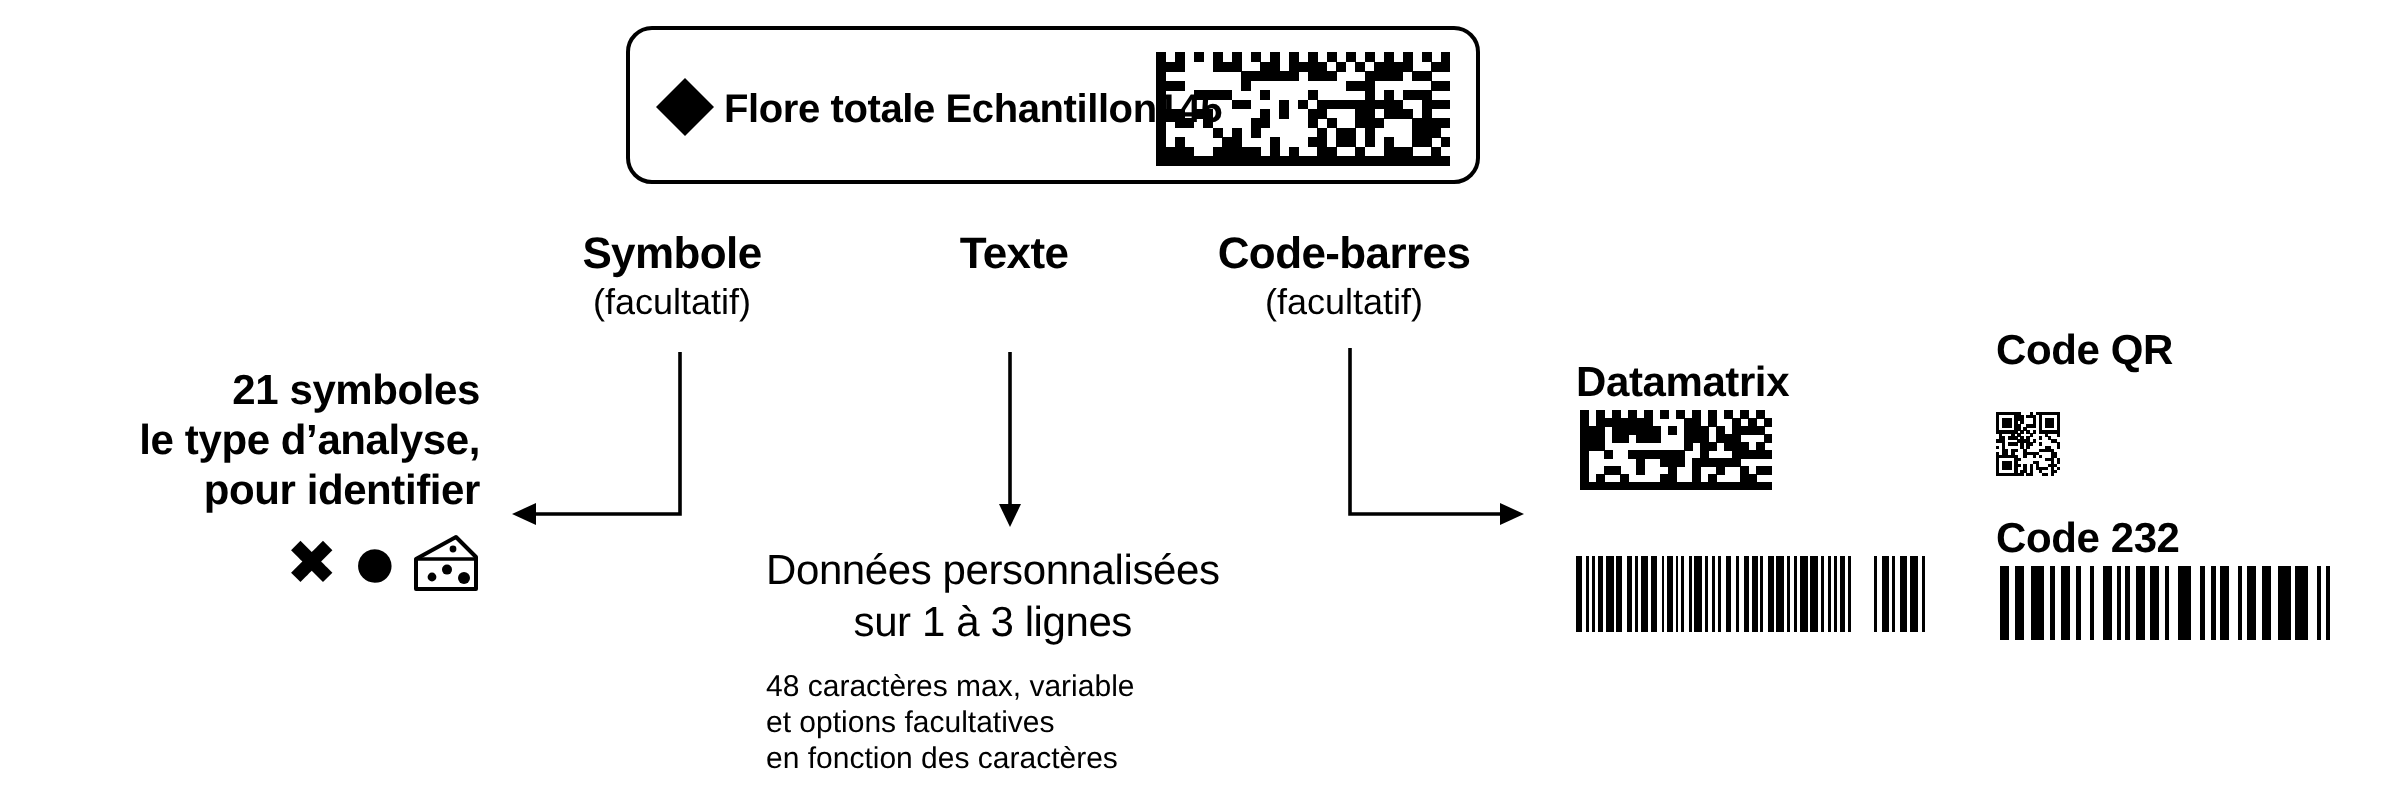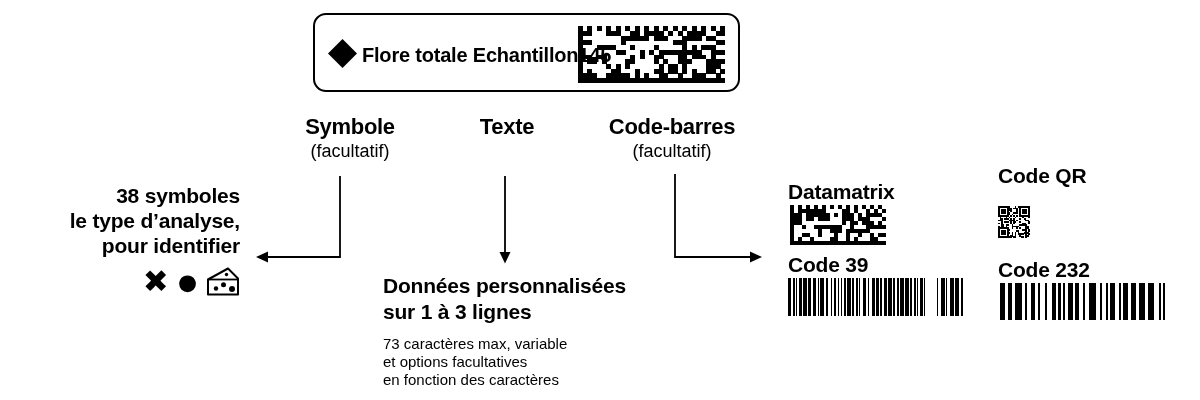--- a/index.html
+++ b/index.html
@@ -24,21 +24,21 @@
   .col-title .t{font-size:22px;font-weight:bold;line-height:24px;letter-spacing:-0.3px;}
   .col-title .n{font-size:18px;line-height:18px;margin-top:3px;}
   
   .left-block{left:0;top:183px;width:240px;text-align:right;
     font-size:21px;font-weight:bold;line-height:25px;letter-spacing:-0.2px;}
   .symbols-row{margin-top:6px;display:flex;justify-content:flex-end;align-items:center;gap:7px;height:34px;}
   .sym-cross{font-size:31px;line-height:1;font-weight:bold;}
   .sym-dot{font-size:39px;line-height:1;}
   
   .center-block{left:383px;top:273px;}
-  .center-block .head{font-size:21px;font-weight:bold;line-height:26px;letter-spacing:-0.2px;}
+  .center-block .head{font-size:21px;font-weight:normal;line-height:26px;letter-spacing:-0.2px;text-align:center;}
   .center-block .note{margin-top:10px;font-size:15px;line-height:18px;}
   
   .bc-label{font-size:21px;font-weight:bold;line-height:24px;letter-spacing:-0.2px;white-space:nowrap;text-align:center;}
   svg{display:block;}
   .arrows{left:0;top:0;pointer-events:none;}
 </style>
 </head>
 <body>
 
 <div class="canvas">
@@ -252,55 +252,55 @@
         <rect x="114" y="52.25" width="5" height="5"></rect>
         <rect x="118.75" y="52.25" width="5" height="5"></rect>
         <rect x="123.5" y="52.25" width="5" height="5"></rect>
         <rect x="128.25" y="52.25" width="5" height="5"></rect>
         <rect x="133" y="52.25" width="5" height="5"></rect>
         <rect x="137.75" y="52.25" width="5" height="5"></rect>
         <rect x="142.5" y="52.25" width="5" height="5"></rect>
       </svg>
   </div>
 
-  <div class="abs col-title" style="left:260px;top:115px">
+  <div class="abs col-title" style="left:246px;top:115px">
     <div class="t">Symbole</div>
     <div class="n">(facultatif)</div>
   </div>
   <div class="abs col-title" style="left:417px;top:115px">
     <div class="t">Texte</div>
   </div>
   <div class="abs col-title" style="left:582px;top:115px">
     <div class="t">Code-barres</div>
     <div class="n">(facultatif)</div>
   </div>
 
   <div class="abs left-block">
-    <div>38 symboles</div>
+    <div>21 symboles</div>
     <div>le type d’analyse,</div>
     <div>pour identifier</div>
     <div class="symbols-row">
       <span class="sym-cross">✖</span>
       <span class="sym-dot">●</span>
       <svg width="34" height="31" viewBox="0 0 34 31">
         <path d="M2,13.5 L22,2.5 L32,12.5 L32,28.5 L2,28.5 Z" fill="#fff" stroke="#000" stroke-width="2" stroke-linejoin="round"></path>
         <path d="M2,13.5 H32" stroke="#000" stroke-width="1.8"></path>
         <circle cx="20.5" cy="8.5" r="1.7" fill="#000"></circle>
         <circle cx="10" cy="22.5" r="2.2" fill="#000"></circle>
         <circle cx="17.5" cy="18.8" r="2.5" fill="#000"></circle>
         <circle cx="26" cy="23" r="3" fill="#000"></circle>
       </svg>
     </div>
   </div>
 
   <div class="abs center-block">
     <div class="head">Données personnalisées</div>
     <div class="head">sur 1 à 3 lignes</div>
     <div class="note">
-      <div>73 caractères max, variable</div>
+      <div>48 caractères max, variable</div>
       <div>et options facultatives</div>
       <div>en fonction des caractères</div>
     </div>
   </div>
 
   <div class="abs bc-label" style="left:788px;top:180px">Datamatrix</div>
   <svg class="abs" style="left:790px;top:205px;width:96px;height:40px" shape-rendering="crispEdges" viewBox="0 0 96 40">
       <rect x="0" y="0" width="4.25" height="4.25"></rect>
       <rect x="8" y="0" width="4.25" height="4.25"></rect>
       <rect x="16" y="0" width="4.25" height="4.25"></rect>
@@ -663,21 +663,20 @@
       <rect x="9.120000000000001" y="30.4" width="1.67" height="1.67"></rect>
       <rect x="10.64" y="30.4" width="1.67" height="1.67"></rect>
       <rect x="12.16" y="30.4" width="1.67" height="1.67"></rect>
       <rect x="15.2" y="30.4" width="1.67" height="1.67"></rect>
       <rect x="16.72" y="30.4" width="1.67" height="1.67"></rect>
       <rect x="22.8" y="30.4" width="1.67" height="1.67"></rect>
       <rect x="24.32" y="30.4" width="1.67" height="1.67"></rect>
       <rect x="27.36" y="30.4" width="1.67" height="1.67"></rect>
     </svg>
 
-  <div class="abs bc-label" style="left:788px;top:253px">Code 39</div>
   <svg class="abs" style="left:788px;top:278px;width:175px;height:38px" shape-rendering="crispEdges" viewBox="0 0 175 38">
       <rect x="0" y="0" width="2.8" height="38"></rect>
       <rect x="5.199999999999999" y="0" width="1.4" height="38"></rect>
       <rect x="7.999999999999999" y="0" width="1.4" height="38"></rect>
       <rect x="10.799999999999999" y="0" width="2.8" height="38"></rect>
       <rect x="14.999999999999998" y="0" width="3.8" height="38"></rect>
       <rect x="20.199999999999996" y="0" width="2.8" height="38"></rect>
       <rect x="25.399999999999995" y="0" width="2.8" height="38"></rect>
       <rect x="29.599999999999994" y="0" width="1.4" height="38"></rect>
       <rect x="32.39999999999999" y="0" width="3.8" height="38"></rect>

